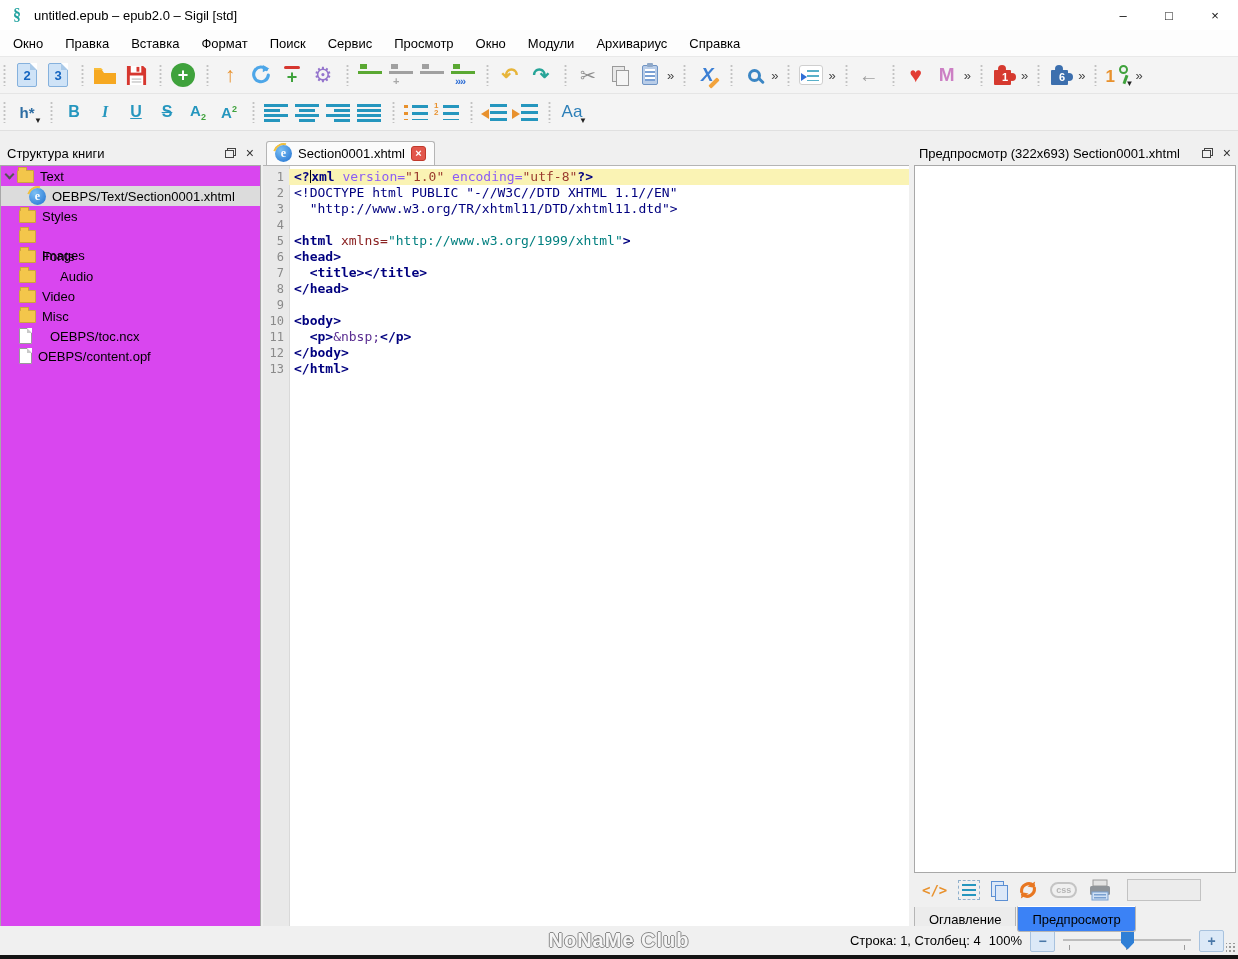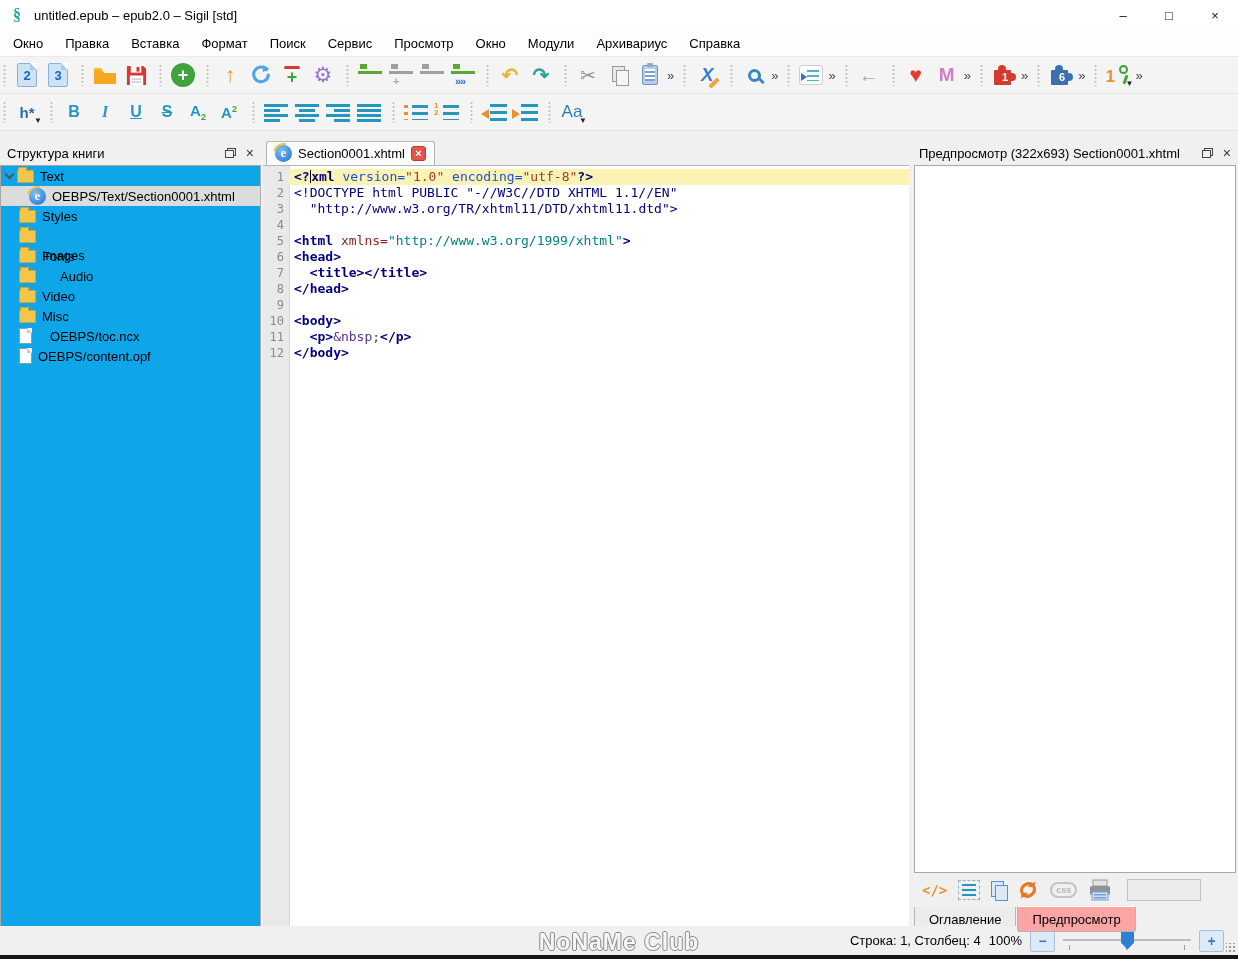--- a/index.html
+++ b/index.html
@@ -115,21 +115,21 @@
   .dock { position:absolute; top:141px; bottom:27px; }
   .left-dock { left:0; width:261px; }
   .right-dock { left:912px; right:0; }
   .dock-header { height:24px; display:flex; align-items:center; padding:0 7px; font-size:13px; gap:10px; }
   .dock-header .spring { flex:1; }
   .float-ico { position:relative; width:11px; height:10px; }
   .float-ico::before { content:""; position:absolute; right:0; top:0; width:7px; height:6px; border:1px solid #444; }
   .float-ico::after { content:""; position:absolute; left:0; bottom:0; width:7px; height:6px; border:1px solid #444; background:#f0f0f0; }
   .x-ico { font-size:14px; color:#333; line-height:10px; }
 
-  .tree-box { position:absolute; top:24px; left:0; right:0; bottom:0; background:#0ea5e9; border:1px solid #a8a8a8; overflow:hidden; }
+  .tree-box { position:absolute; top:24px; left:0; right:0; bottom:0; background:#d946ef; border:1px solid #a8a8a8; overflow:hidden; }
   .tree-row { height:20px; display:flex; align-items:center; font-size:13px; position:relative; }
   .tree-row.selected { background:#dcdcdc; }
   .chev-down { width:7px; height:7px; border-right:2px solid #555; border-bottom:2px solid #555; transform:rotate(45deg); margin:-4px 0 0 5px; }
   .folder-ico { width:17px; height:13px; background:#f3c64b; border:1px solid #cda43e; border-radius:1px; position:relative; }
   .folder-ico::before { content:""; position:absolute; top:-4px; left:0; width:7px; height:3px; background:#f3c64b; border:1px solid #cda43e; border-bottom:none; border-radius:1px 1px 0 0; }
   .file-ico { width:13px; height:16px; background:#fff; border:1px solid #9a9a9a; border-radius:1px; position:relative; }
   .file-ico::after { content:""; position:absolute; top:-1px; right:-1px; border-style:solid; border-width:0 5px 5px 0; border-color:transparent #fff #c9c9c9 transparent; }
   .ie-ico { width:17px; height:17px; border-radius:50%; background:radial-gradient(circle at 35% 30%,#7cc0f4,#1e6fd0); color:#fff;
       display:flex; align-items:center; justify-content:center; font-size:12px; font-weight:bold; font-family:"Liberation Serif",serif; position:relative; }
   .ie-ico::after { content:""; position:absolute; inset:-2px; border:2px solid transparent; border-top-color:#f0c040; border-radius:50%; transform:rotate(-30deg); }
@@ -145,41 +145,41 @@
   .crow { display:flex; }
   .ln { flex:0 0 26px; text-align:right; padding-right:5px; color:#8a8a8a; font-size:12px; }
   .lt { flex:1; white-space:pre; padding-left:5px; }
   .crow.hl .lt { background:#faf3b4; }
   .cursor { display:inline-block; width:1.5px; height:13px; background:#000; vertical-align:-2px; }
   .c-tag { color:#00007f; font-weight:bold; }
   .c-dt  { color:#00007f; }
   .c-dtb { color:#00007f; font-weight:normal; }
   .c-attr{ color:#8b2323; }
   .c-val { color:#007f7f; }
-  .c-pia { color:#1d4ed8; }
+  .c-pia { color:#8b5cf6; }
   .c-piv { color:#9a3b2e; }
   .c-ent { color:#5a2d91; }
   .c-pl  { color:#000; }
 
   
   .preview-box { position:absolute; top:24px; left:2px; right:2px; bottom:59px; background:#fff; border:1px solid #a8a8a8; }
   .pv-icons { position:absolute; left:2px; right:2px; bottom:25px; height:34px; display:flex; align-items:center; gap:11px; padding-left:8px; }
   .inspect { color:#e8912d; font-weight:bold; font-size:14px; font-family:"DejaVu Sans Mono",monospace; }
   .selall { width:22px; height:20px; border:1px dashed #8fb0cc; position:relative; }
   .selall::before { content:""; position:absolute; inset:3px 3px 3px 3px;
       background:repeating-linear-gradient(#2596be 0 2px,transparent 2px 5px); }
   .css-pill { border:2px solid #c4c4c4; border-radius:9px; color:#b5b5b5; font-size:9px; font-weight:bold; padding:1px 4px; }
   .pv-field { width:74px; height:22px; background:#ececec; border:1px solid #c2c2c2; margin-left:4px; }
   .pv-tabs { position:absolute; left:2px; right:2px; bottom:0; height:25px; display:flex; align-items:stretch; }
   .pv-tab { padding:0 14px; display:flex; align-items:center; font-size:13px; border:1px solid #b5b5b5; background:#ececec; border-radius:0 0 3px 3px; border-top:none; margin-right:1px; }
-  .pv-tab.active { background:#fca5a5; border-top:1px solid #fff; margin-top:-1px; z-index:2; }
+  .pv-tab.active { background:#3b82f6; border-top:1px solid #fff; margin-top:-1px; z-index:2; }
 
   
   .statusbar { position:absolute; left:0; right:0; bottom:4px; height:29px; background:#f0f0f0; }
-  .watermark { position:absolute; left:50%; top:3px; transform:translateX(-50%); font-size:23px; font-weight:bold; letter-spacing:1px;
+  .watermark { position:absolute; left:50%; top:3px; transform:translateX(-50%); font-size:20px; font-weight:bold; letter-spacing:1px;
       color:#f5f5f5; text-shadow:-1px 0 #8a8a8a,1px 0 #8a8a8a,0 -1px #8a8a8a,0 1px #8a8a8a; white-space:nowrap; }
   .status-right { position:absolute; right:14px; top:0; height:100%; display:flex; align-items:center; gap:8px; }
   .pos-text,.zoom-text { font-size:13px; }
   .zoom-btn { width:25px; height:22px; background:#dce9f7; border:1px solid #a8c2de; color:#4a78a8; font-weight:bold; font-size:14px;
       display:flex; align-items:center; justify-content:center; border-radius:2px; }
   .slider { position:relative; width:128px; height:24px; }
   .slider .track { position:absolute; left:0; right:0; top:10px; height:2px; background:#bdbdbd; }
   .slider .tick { position:absolute; top:16px; width:1px; height:5px; background:#9a9a9a; }
   .slider .handle { position:absolute; left:58px; top:3px; width:13px; height:18px; background:#2f7fd6;
       clip-path:polygon(0 0,100% 0,100% 62%,50% 100%,0 62%); }
@@ -616,20 +616,24 @@
         <span class="ln">10</span>
         <span class="lt"><span class="c-tag">&lt;body&gt;</span></span>
       </div>
       <div class="crow">
         <span class="ln">11</span>
         <span class="lt"><span class="c-pl">  </span><span class="c-tag">&lt;p&gt;</span><span class="c-ent">&amp;nbsp;</span><span class="c-tag">&lt;/p&gt;</span></span>
       </div>
       <div class="crow">
         <span class="ln">12</span>
         <span class="lt"><span class="c-tag">&lt;/body&gt;</span></span>
+      </div>
+      <div class="crow">
+        <span class="ln">13</span>
+        <span class="lt"><span class="c-tag">&lt;/html&gt;</span></span>
       </div>
     </div>
 </div>
 
 <div class="dock right-dock">
   <div class="dock-header">
     <span>Предпросмотр (322x693) Section0001.xhtml</span>
     <span class="spring"></span>
     <span class="float-ico"></span>
     <span class="x-ico">×</span>

